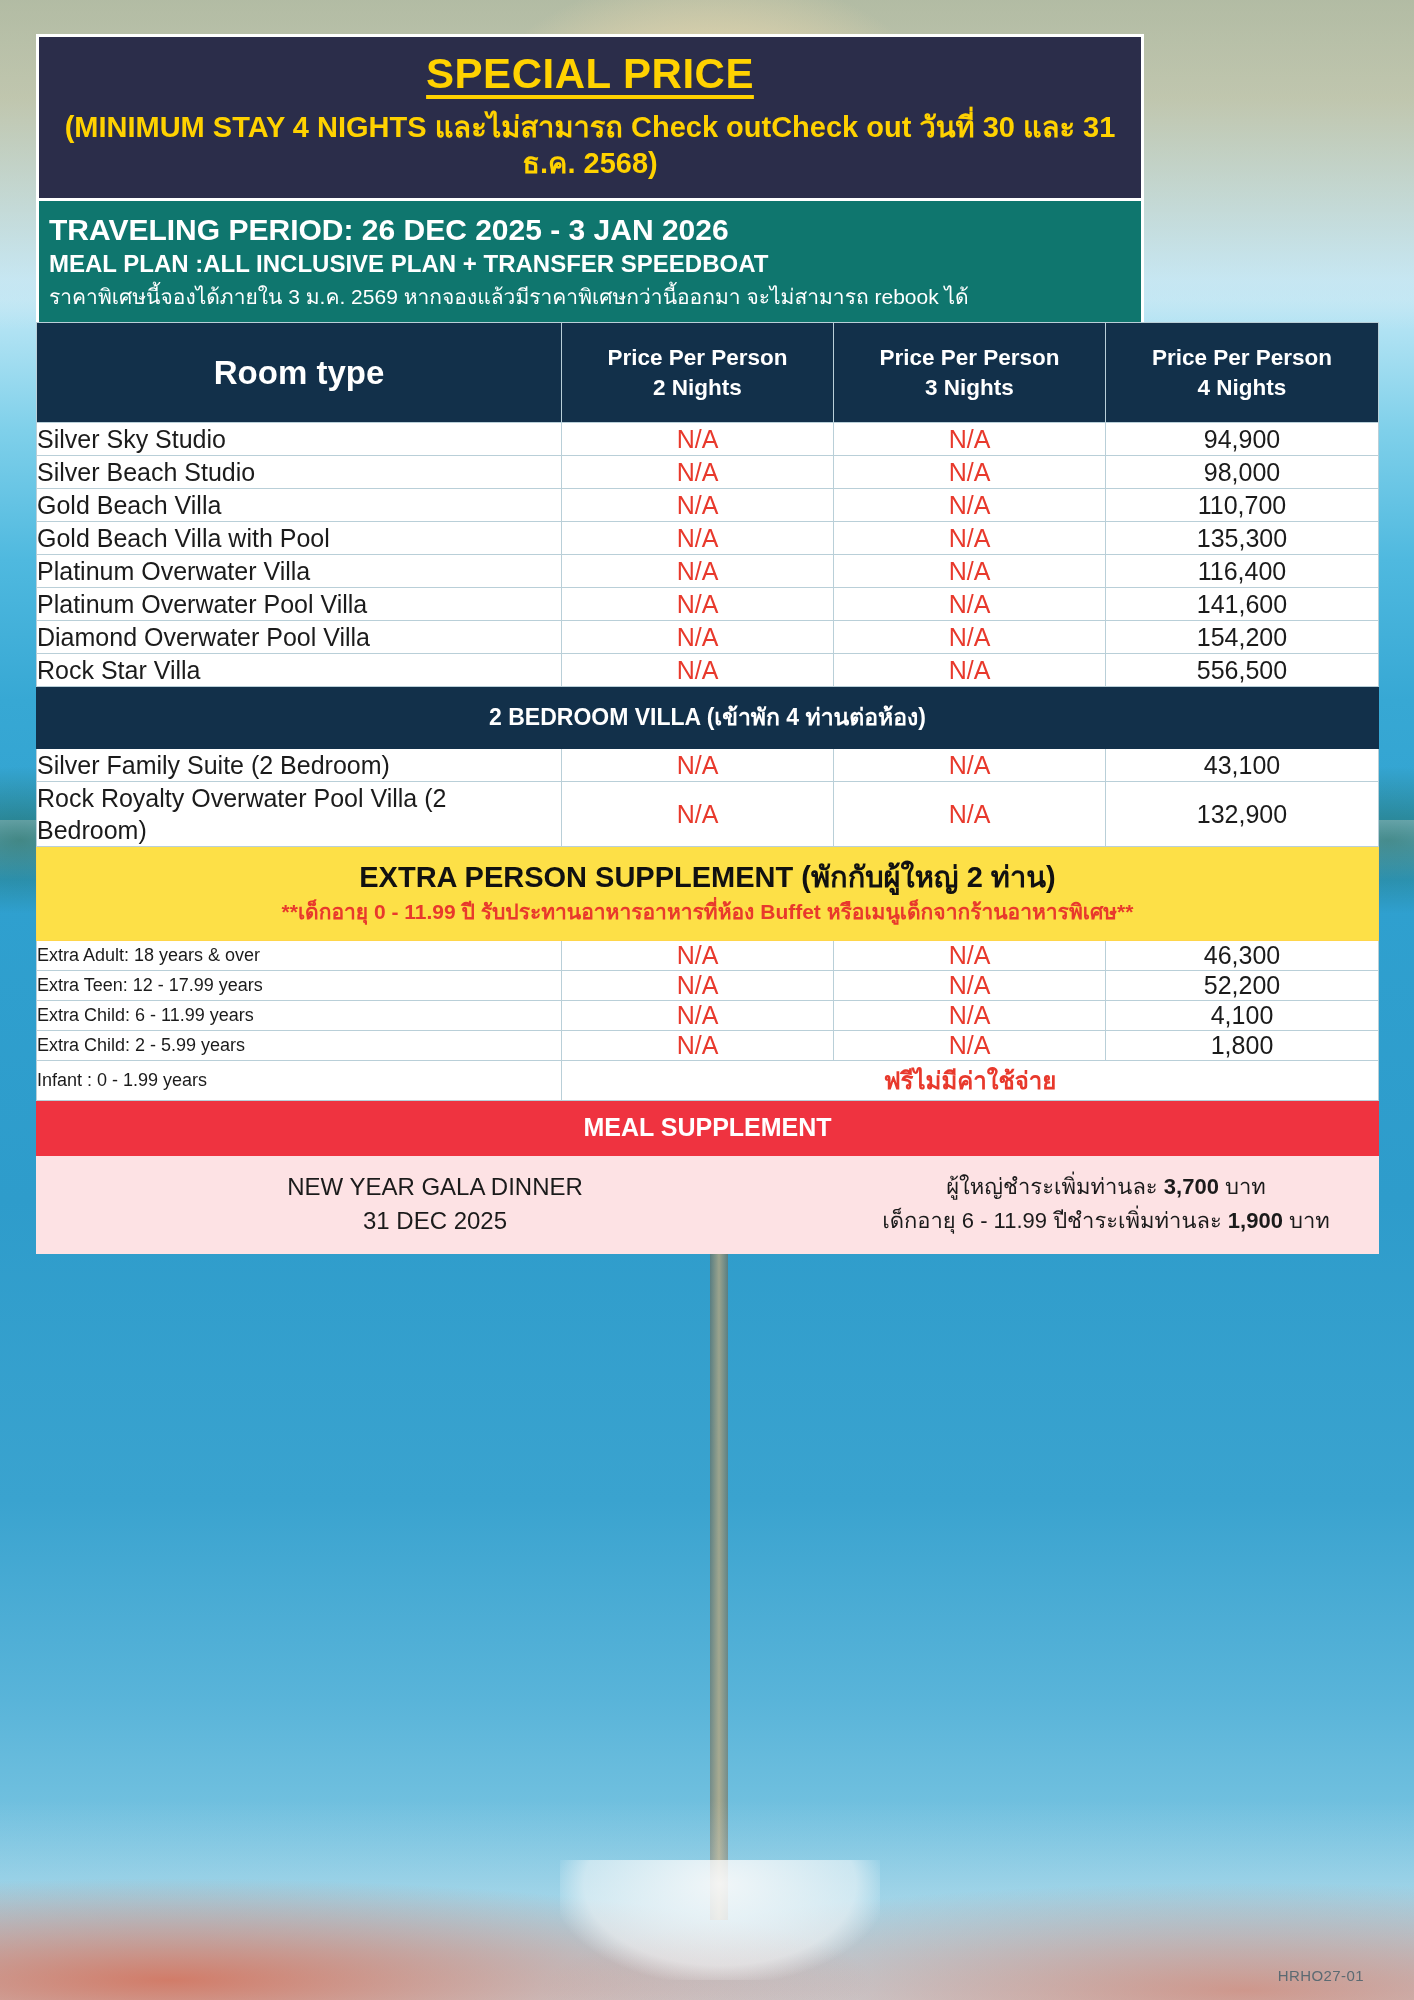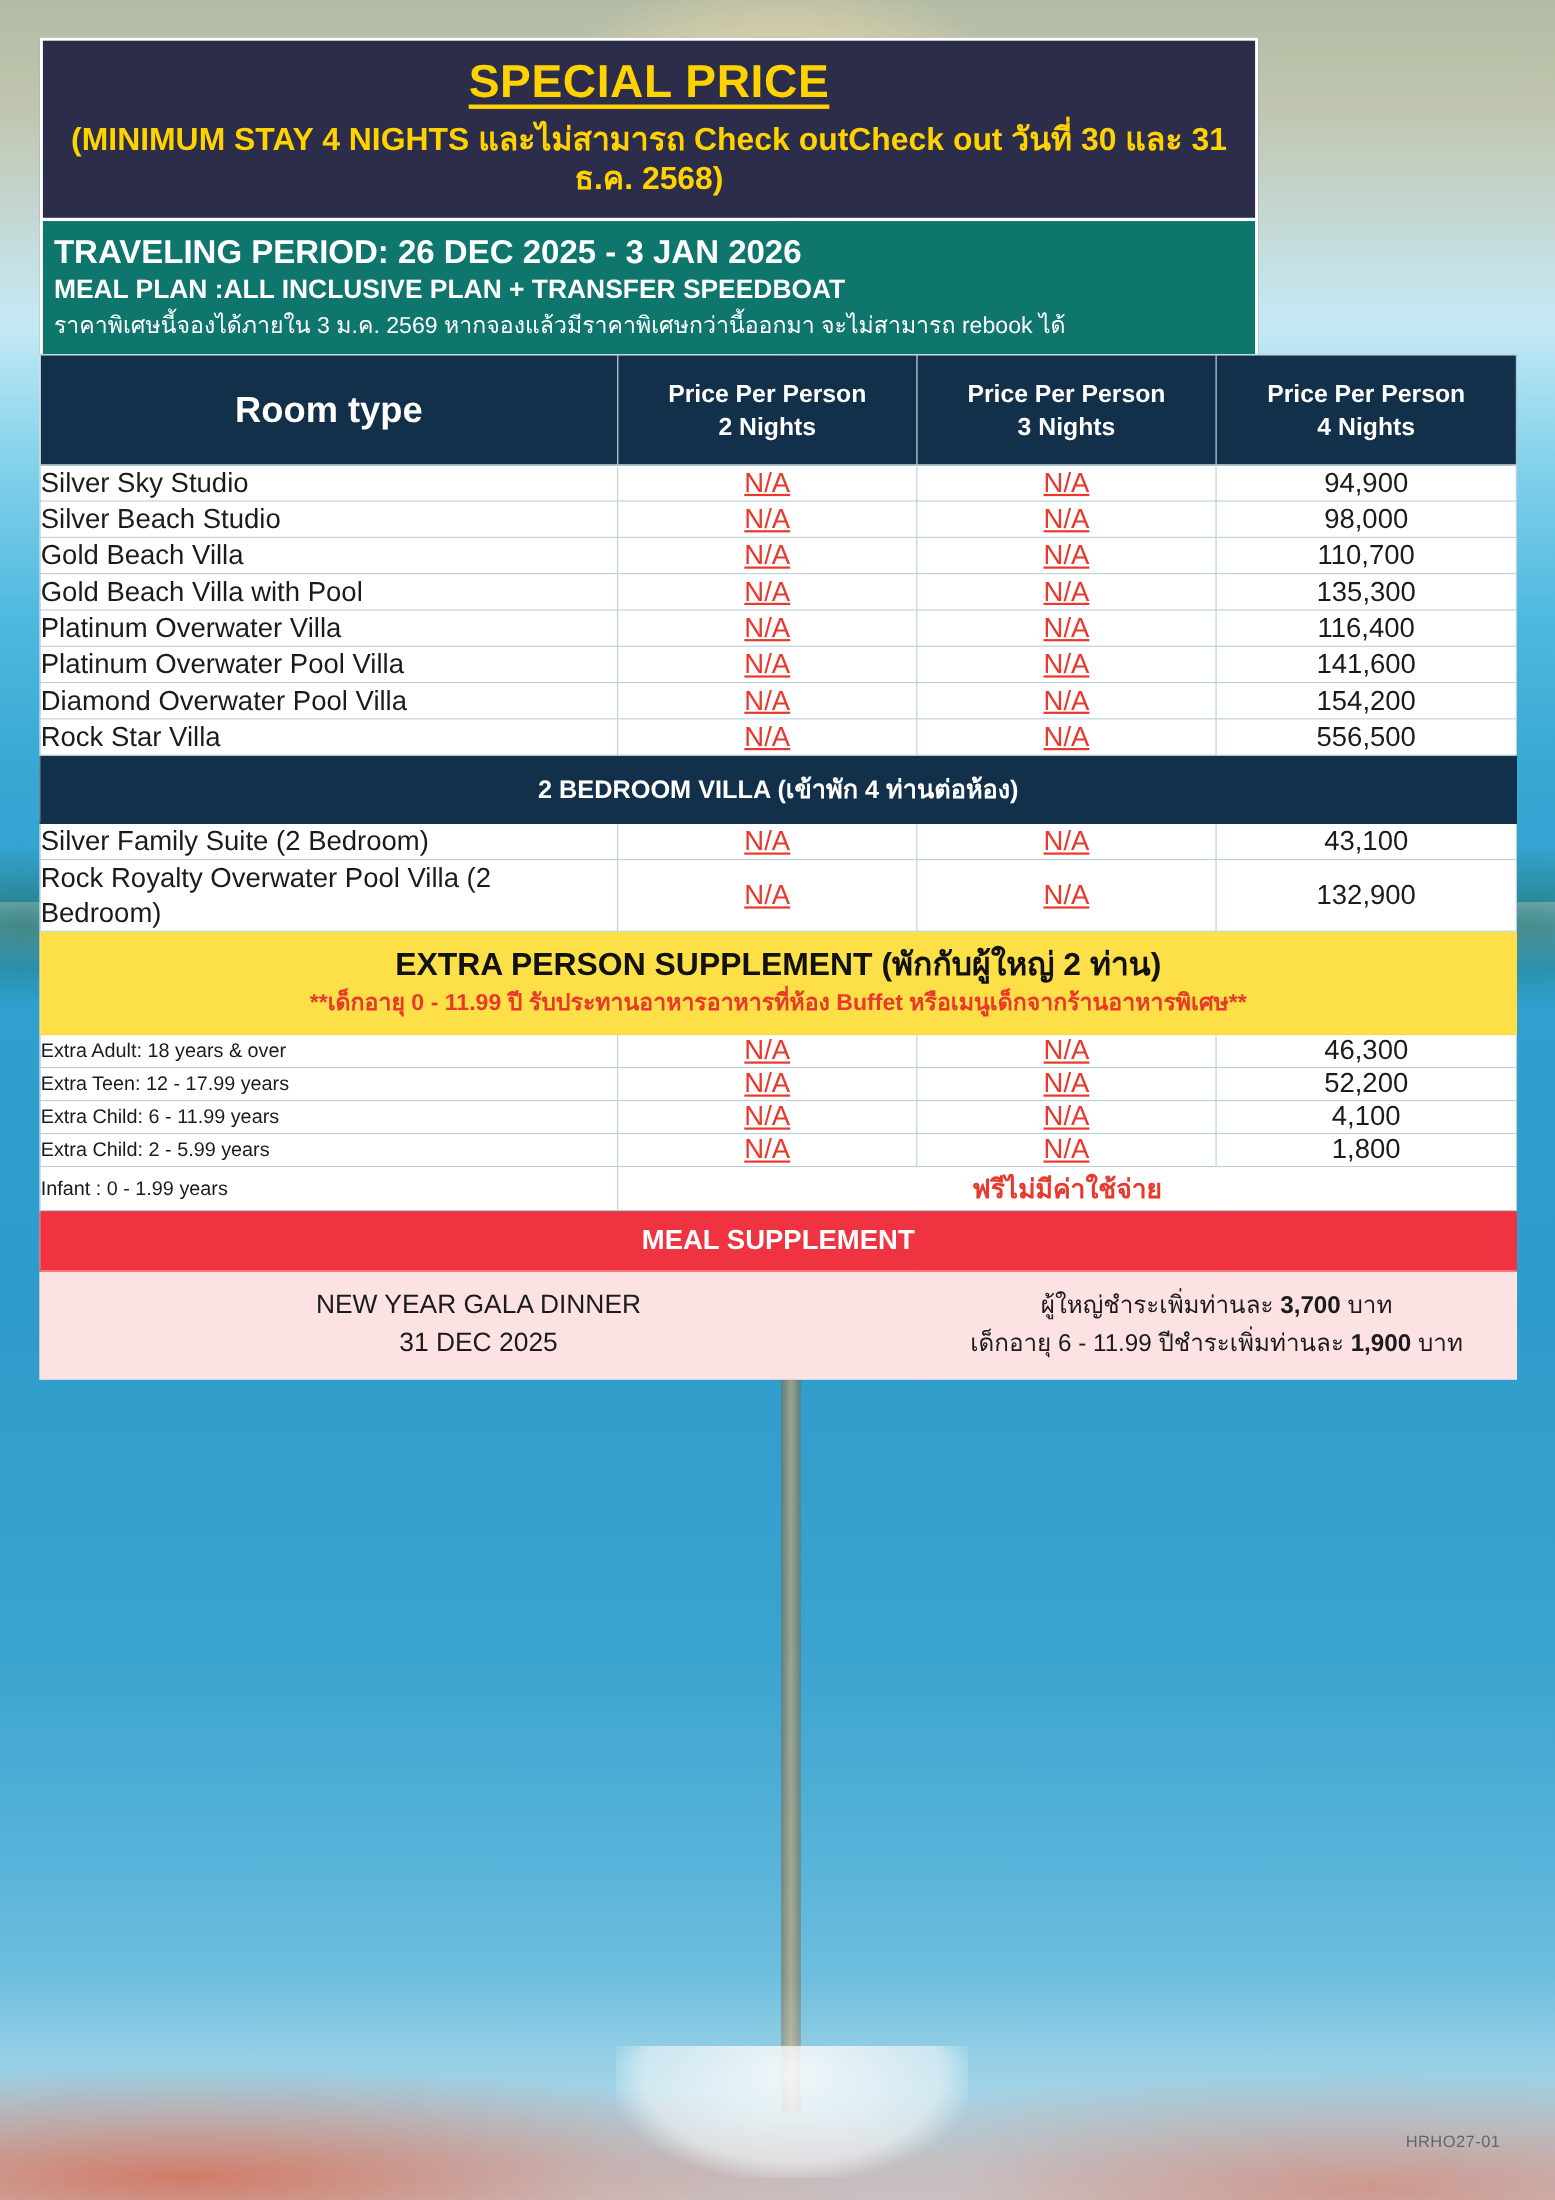--- a/index.html
+++ b/index.html
@@ -142,21 +142,21 @@
     text-align: center; height: 100px;
   }
   thead th.pp span { display: block; }
 
   td.room {
     font-size: 25px; color: #1b1b1b; font-weight: 400;
     padding: 16px 0 16px 18px;
     text-align: left; line-height: 1.28;
   }
   td.na {
-    font-size: 25px; color: #e8392c; text-align: center; font-weight: 400; text-decoration: underline;
+    font-size: 25px; color: #e8392c; text-align: center; font-weight: 400;
   }
   td.price {
     font-size: 25px; color: #1b1b1b; text-align: center; font-weight: 400;
   }
 
   tr.sectionrow td {
     background: #12304a; color: #ffffff;
     text-align: center; font-weight: 700; font-size: 23px;
     padding: 12px 0 13px 0;
     border: 1px solid #12304a;
@@ -199,21 +199,21 @@
     font-size: 24px; color: #1b1b1b; text-align: center; line-height: 1.45;
   }
   .galaPrice {
     font-size: 22px; color: #1b1b1b; text-align: center; line-height: 1.55;
   }
   .galaPrice b { font-weight: 700; }
 
   
   #code {
     position: absolute;
-    right: 50px; bottom: 44px;
+    right: 50px; bottom: 16px;
     font-size: 15px; color: #5c6a72; letter-spacing: .4px;
     font-family: "Liberation Sans", sans-serif;
   }
 </style>
 </head>
 <body>
 
 <div id="bg">
   <div class="sandtop"></div>
   <div class="umbrella"></div>

